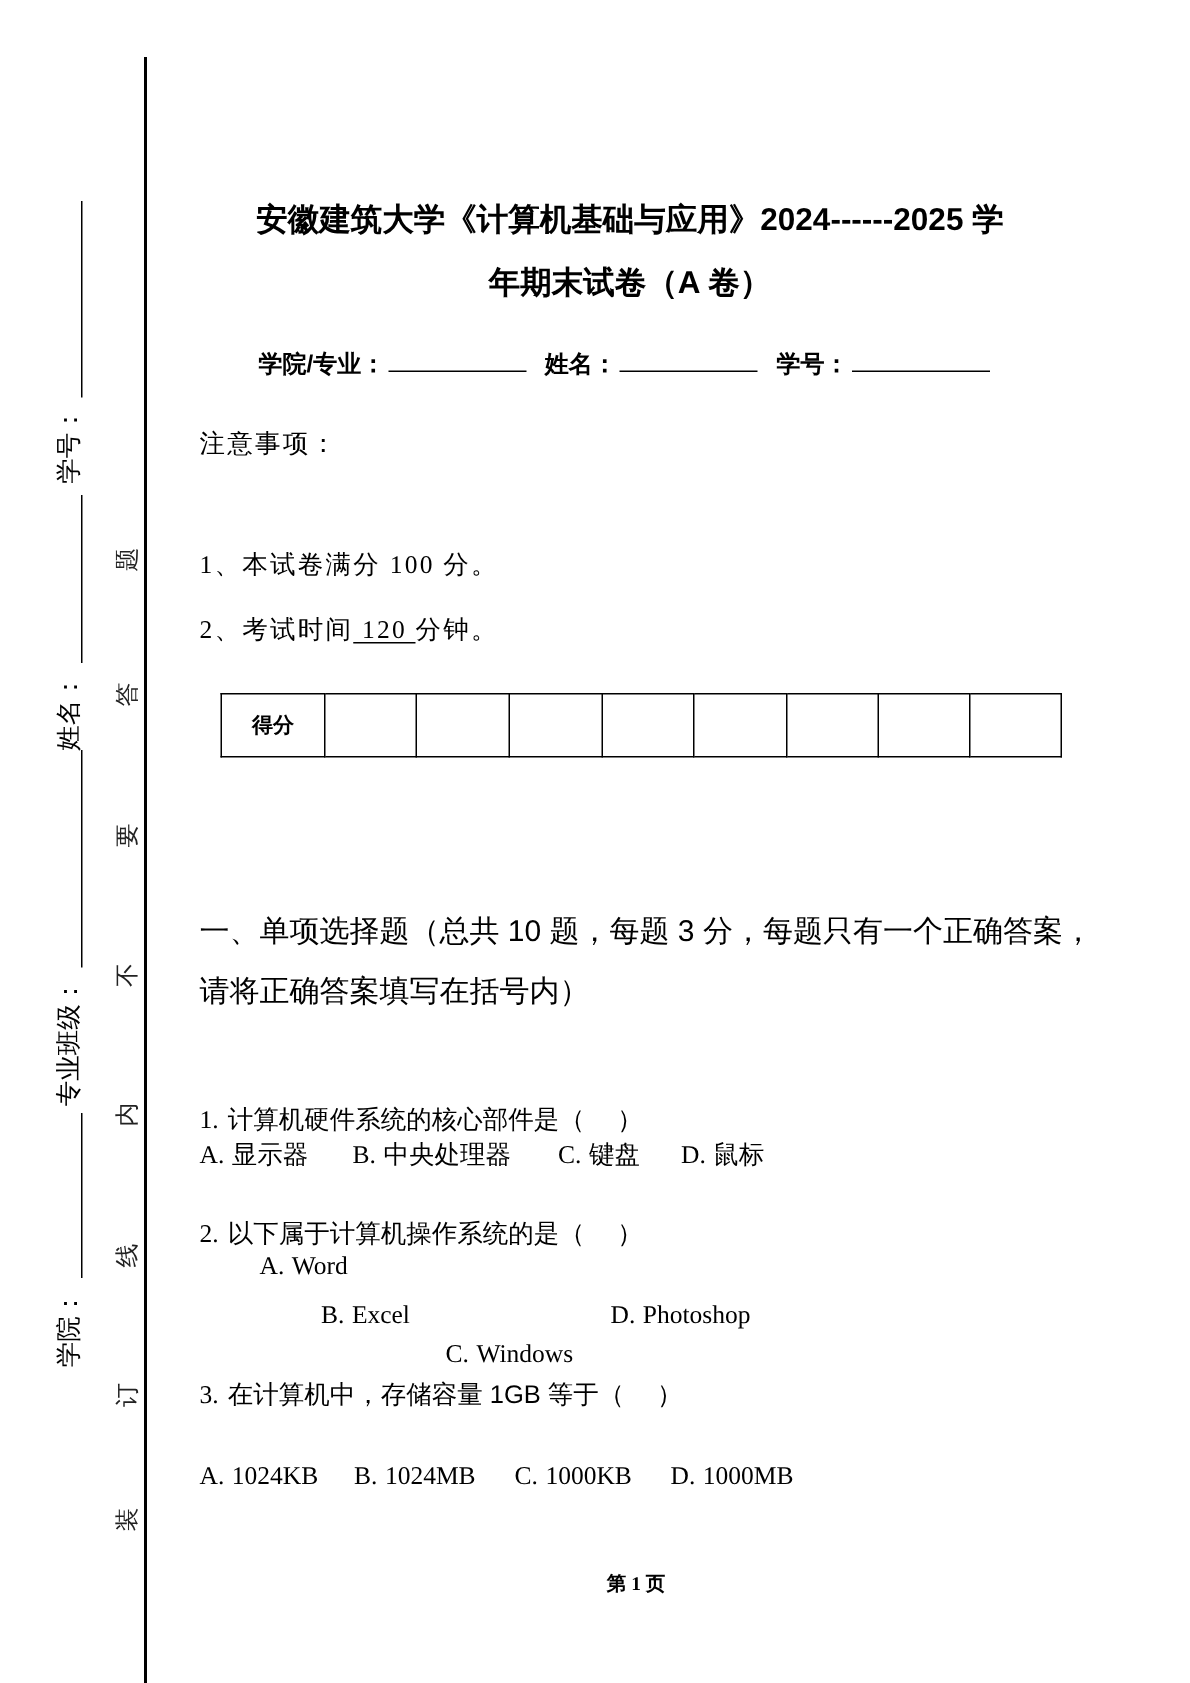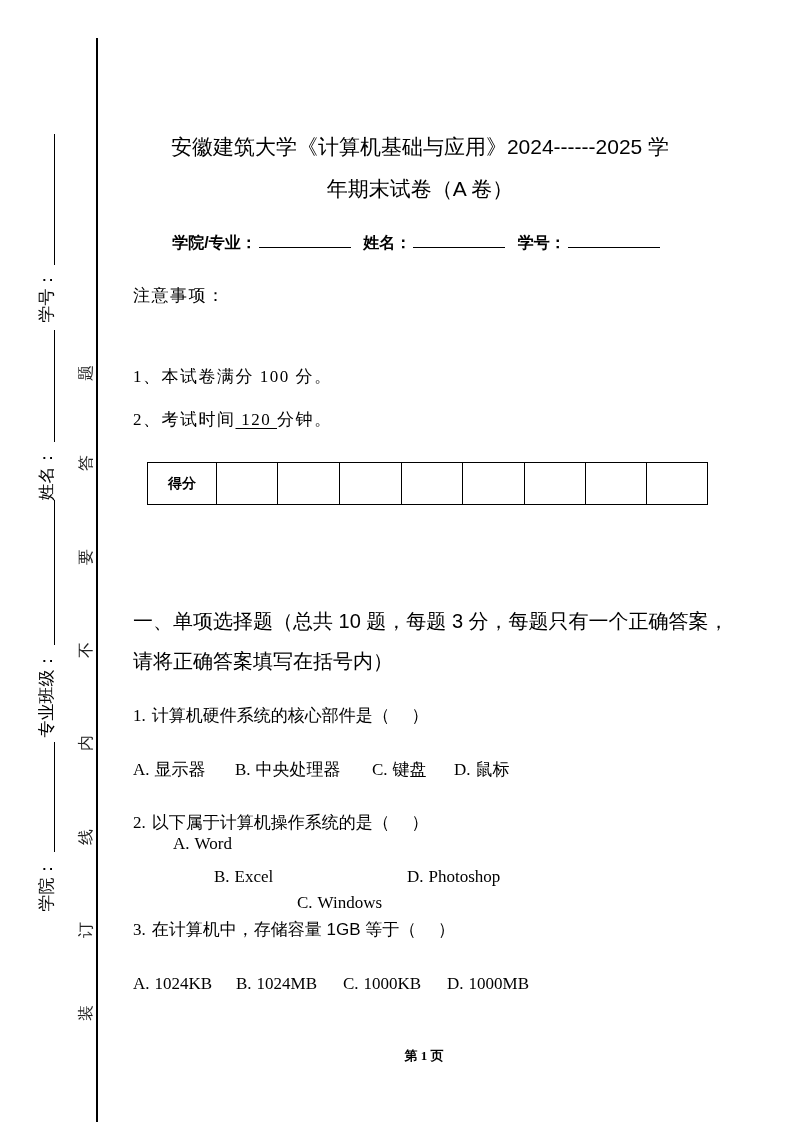--- a/index.html
+++ b/index.html
@@ -9,21 +9,21 @@
     .sans { font-family: "Liberation Sans", "DejaVu Sans", sans-serif; }
 
     
     .vline-outer { position: absolute; left: 96px; top: 38px; width: 1.5px; height: 1084px; background: #000; }
     .vline-inner { position: absolute; left: 54px; width: 1px; background: #000; }
     .rot { position: absolute; transform: translate(-50%, -50%) rotate(-90deg); white-space: nowrap; line-height: 1; }
     .margin-label { font-size: 17px; }
     .margin-char { font-size: 16px; color: #222; }
 
     
-    .title { left: 120px; width: 600px; text-align: center; font-weight: normal; font-size: 21px; line-height: 26px; }
+    .title { left: 120px; width: 600px; text-align: center; font-weight: bold; font-size: 21px; line-height: 26px; }
     .info { left: 120px; width: 600px; text-align: center; font-weight: bold; font-size: 16px; line-height: 22px; }
     .blank { display: inline-block; width: 92px; border-bottom: 1px solid #000; height: 16px; vertical-align: baseline; margin: 0 8px 0 2px; }
 
     
     .notice { left: 133px; font-size: 17px; line-height: 22px; letter-spacing: 1.5px; }
     .u { text-decoration: underline; text-underline-offset: 3px; }
 
     
     .score-table { position: absolute; left: 147px; top: 462px; border-collapse: collapse; table-layout: fixed; }
     .score-table td { border: 1px solid #000; padding: 0; text-align: center; vertical-align: middle;
@@ -105,21 +105,21 @@
     <td></td>
     <td></td>
     <td></td>
   </tr>
 </tbody>
   </table>
 
 <div class="abs sec sec-justify sans" style="top:610px;">一、单项选择题（总共 10 题，每题 3 分，每题只有一个正确答案，</div>
 <div class="abs sec sans" style="top:650px;">请将正确答案填写在括号内）</div>
 
-<div class="abs q sans" style="top:705px;">
+<div class="abs q sans" style="top:736px;">
   <span class="num">1.</span><span>计算机硬件系统的核心部件是（　 ）</span>
 </div>
 <div class="opt sans" style="left:133px;top:759px;"><span class="letter">A.</span><span>显示器</span></div>
 <div class="opt sans" style="left:235px;top:759px;"><span class="letter">B.</span><span>中央处理器</span></div>
 <div class="opt sans" style="left:372px;top:759px;"><span class="letter">C.</span><span>键盘</span></div>
 <div class="opt sans" style="left:454px;top:759px;"><span class="letter">D.</span><span>鼠标</span></div>
 
 <div class="abs q sans" style="top:812px;">
   <span class="num">2.</span><span>以下属于计算机操作系统的是（　 ）</span>
 </div>

